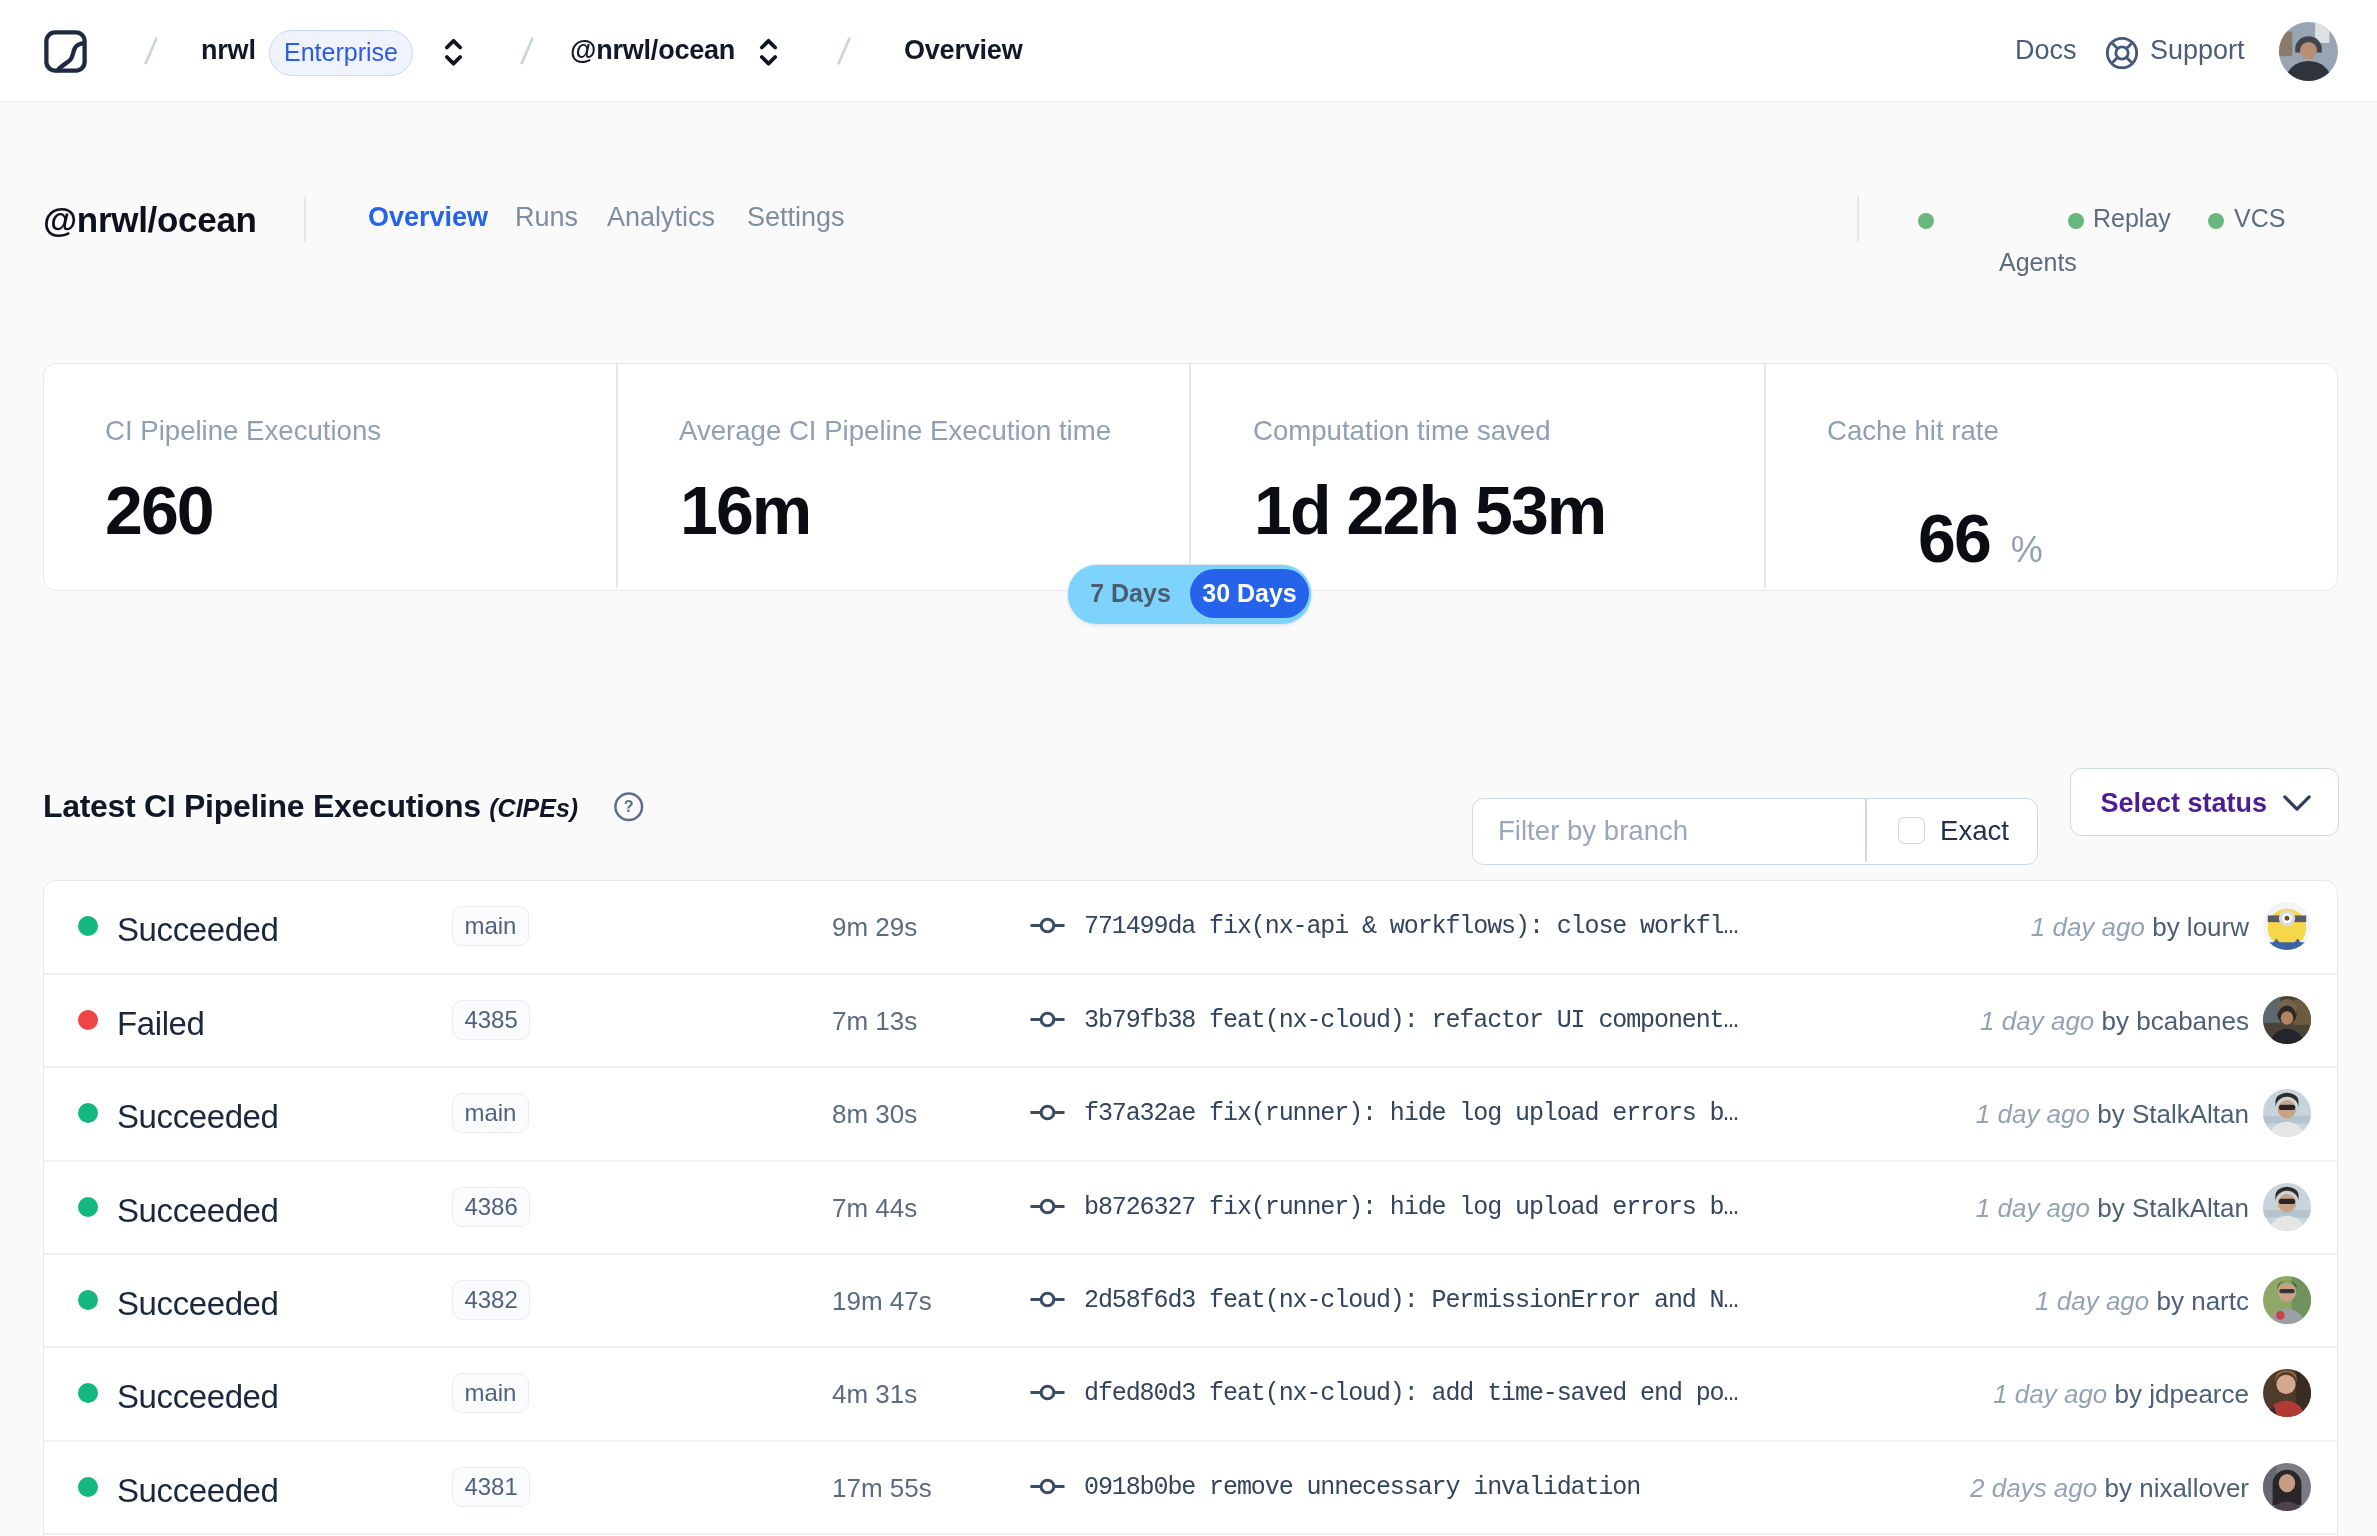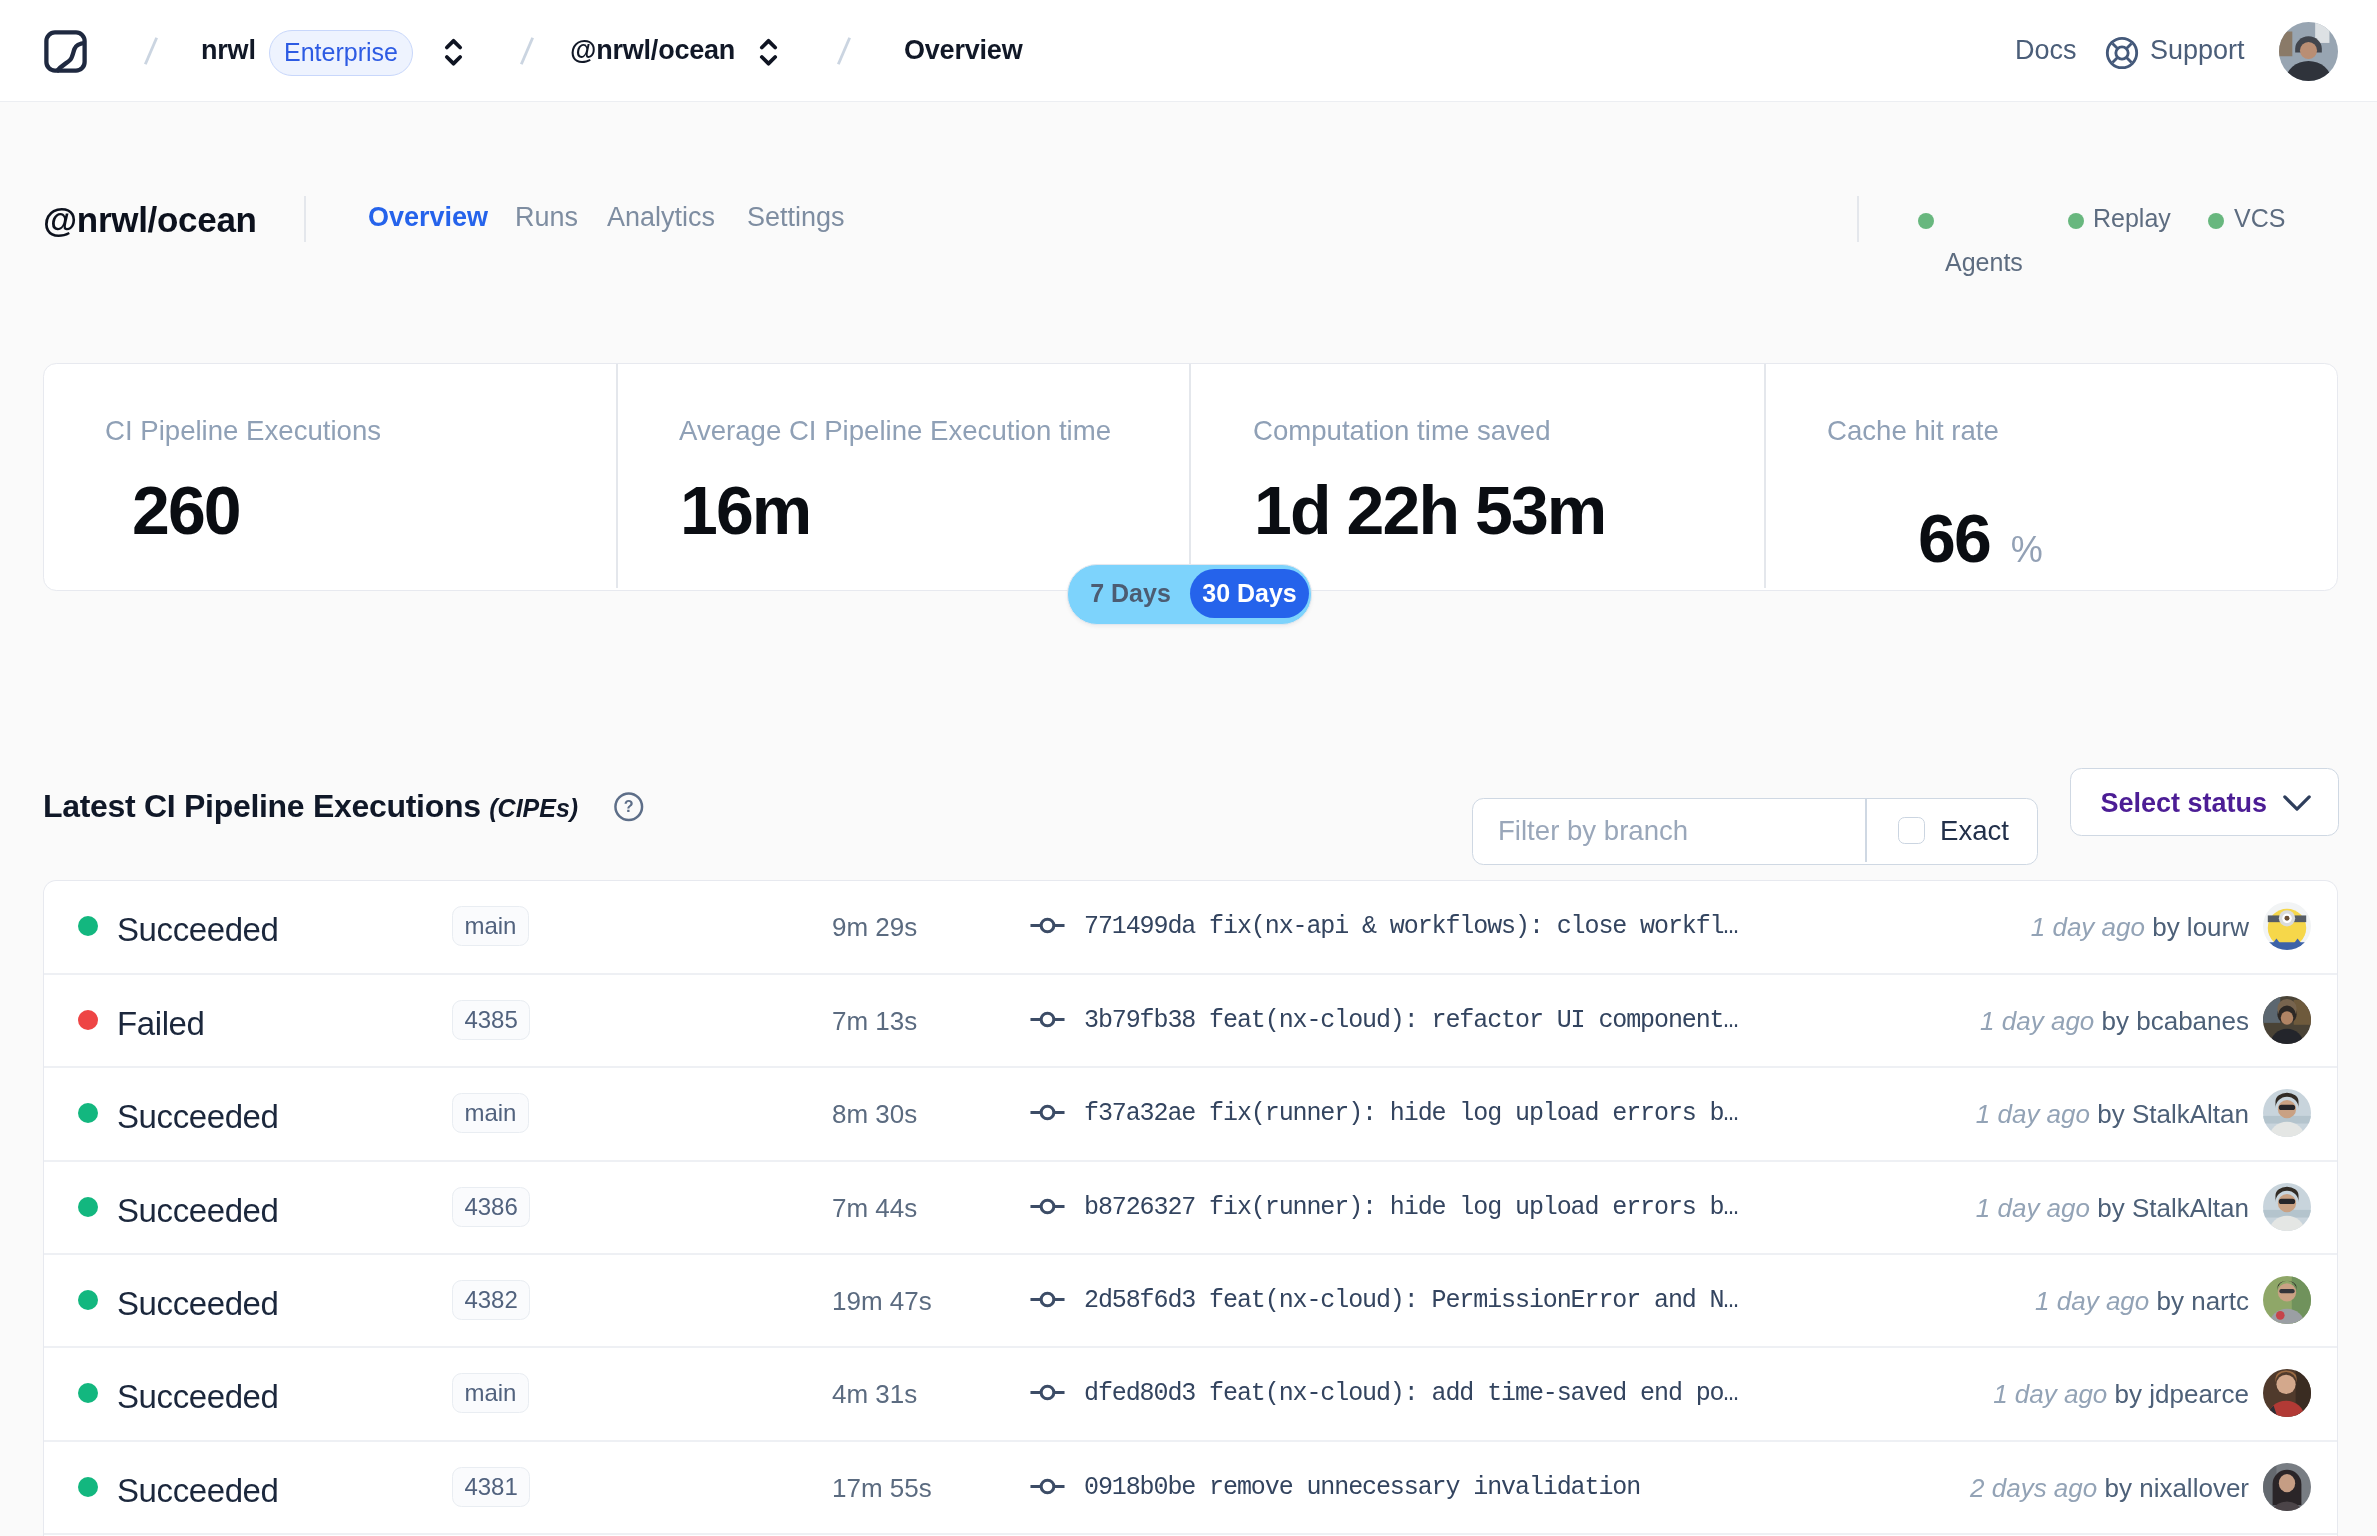--- a/index.html
+++ b/index.html
@@ -113,33 +113,33 @@
 
 <div id="wsrow"></div>
 <div id="wstitle">@nrwl/ocean</div>
 <div class="vdiv" style="left:304px; top:196px; height:46px;"></div>
 <div class="tab active" style="left:368px;">Overview</div>
 <div class="tab" style="left:515px;">Runs</div>
 <div class="tab" style="left:607px;">Analytics</div>
 <div class="tab" style="left:747px;">Settings</div>
 <div class="vdiv" style="left:1857px; top:196px; height:46px;"></div>
 <div class="statdot" style="left:1918px;"></div>
-<div class="statlbl" style="left:1945px;margin-top:44px;">Agents</div>
+<div class="statlbl" style="left:1999px;margin-top:44px;">Agents</div>
 <div class="statdot" style="left:2068px;"></div>
 <div class="statlbl" style="left:2093px;">Replay</div>
 <div class="statdot" style="left:2208px;"></div>
 <div class="statlbl" style="left:2234px;">VCS</div>
 
 <div id="stats">
   <div class="vdiv" style="left:572px; top:0; height:224px;"></div>
   <div class="vdiv" style="left:1145px; top:0; height:224px;"></div>
   <div class="vdiv" style="left:1720px; top:0; height:224px;"></div>
 </div>
 <div class="statlabel" style="left:105px;">CI Pipeline Executions</div>
-<div class="statnum" style="left:105px;margin-left:27px;">260</div>
+<div class="statnum" style="left:105px;">260</div>
 <div class="statlabel" style="left:679px;">Average CI Pipeline Execution time</div>
 <div class="statnum" style="left:680px;">16m</div>
 <div class="statlabel" style="left:1253px;">Computation time saved</div>
 <div class="statnum" style="left:1254px;">1d 22h 53m</div>
 <div class="statlabel" style="left:1827px;">Cache hit rate</div>
 <div class="statnum" style="left:1918px;margin-top:28px;">66<span class="statpct" style="margin-left:21px;">%</span></div>
 <div id="toggle">
     <div id="tg7">7 Days</div>
     <div id="tg30">30 Days</div>
   </div>

